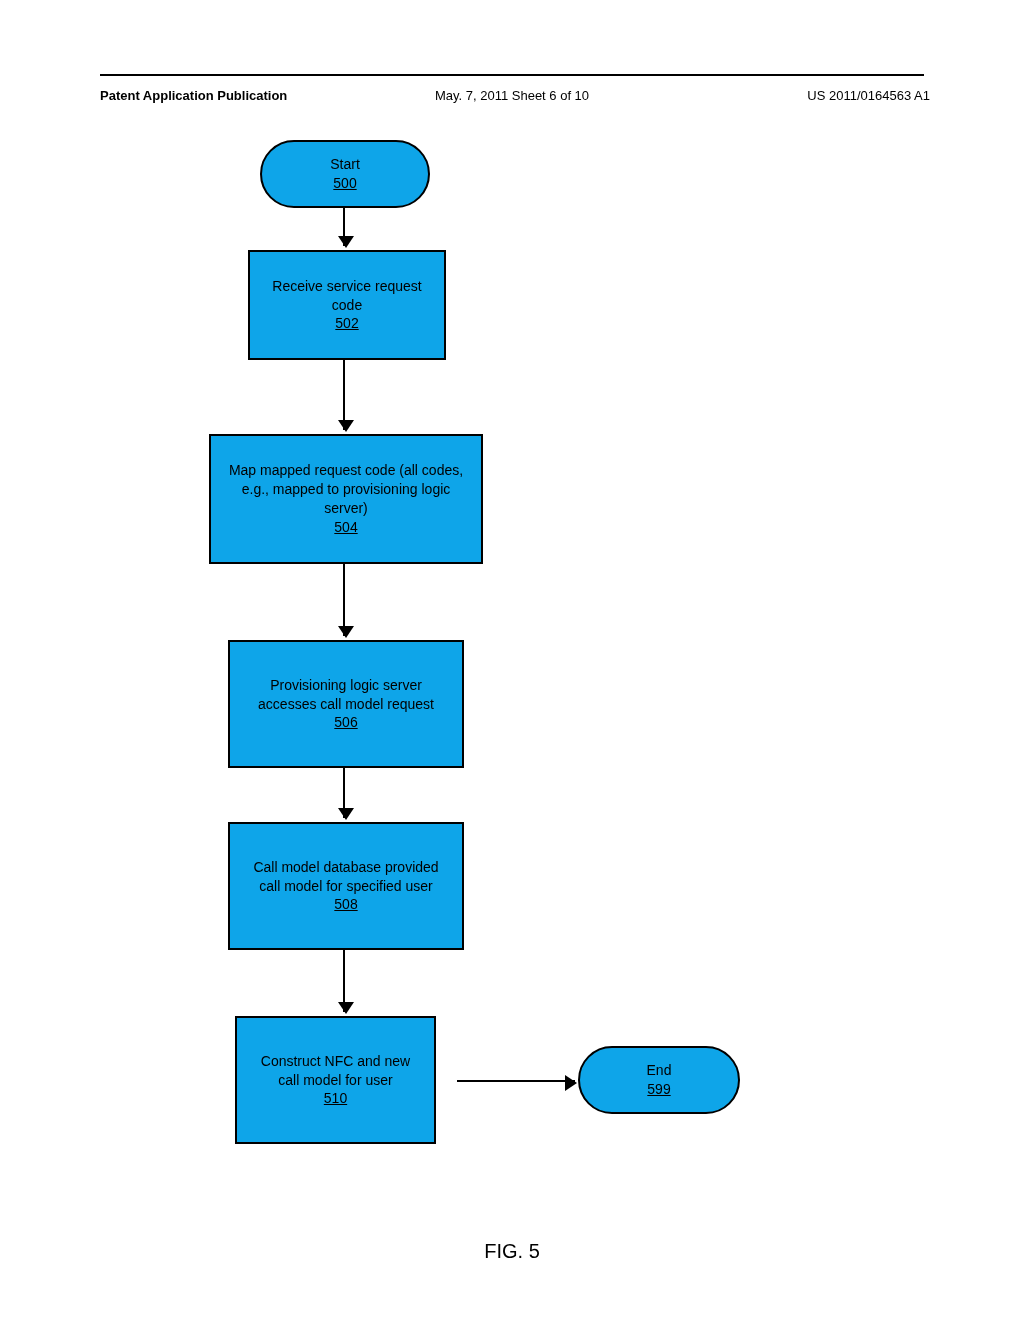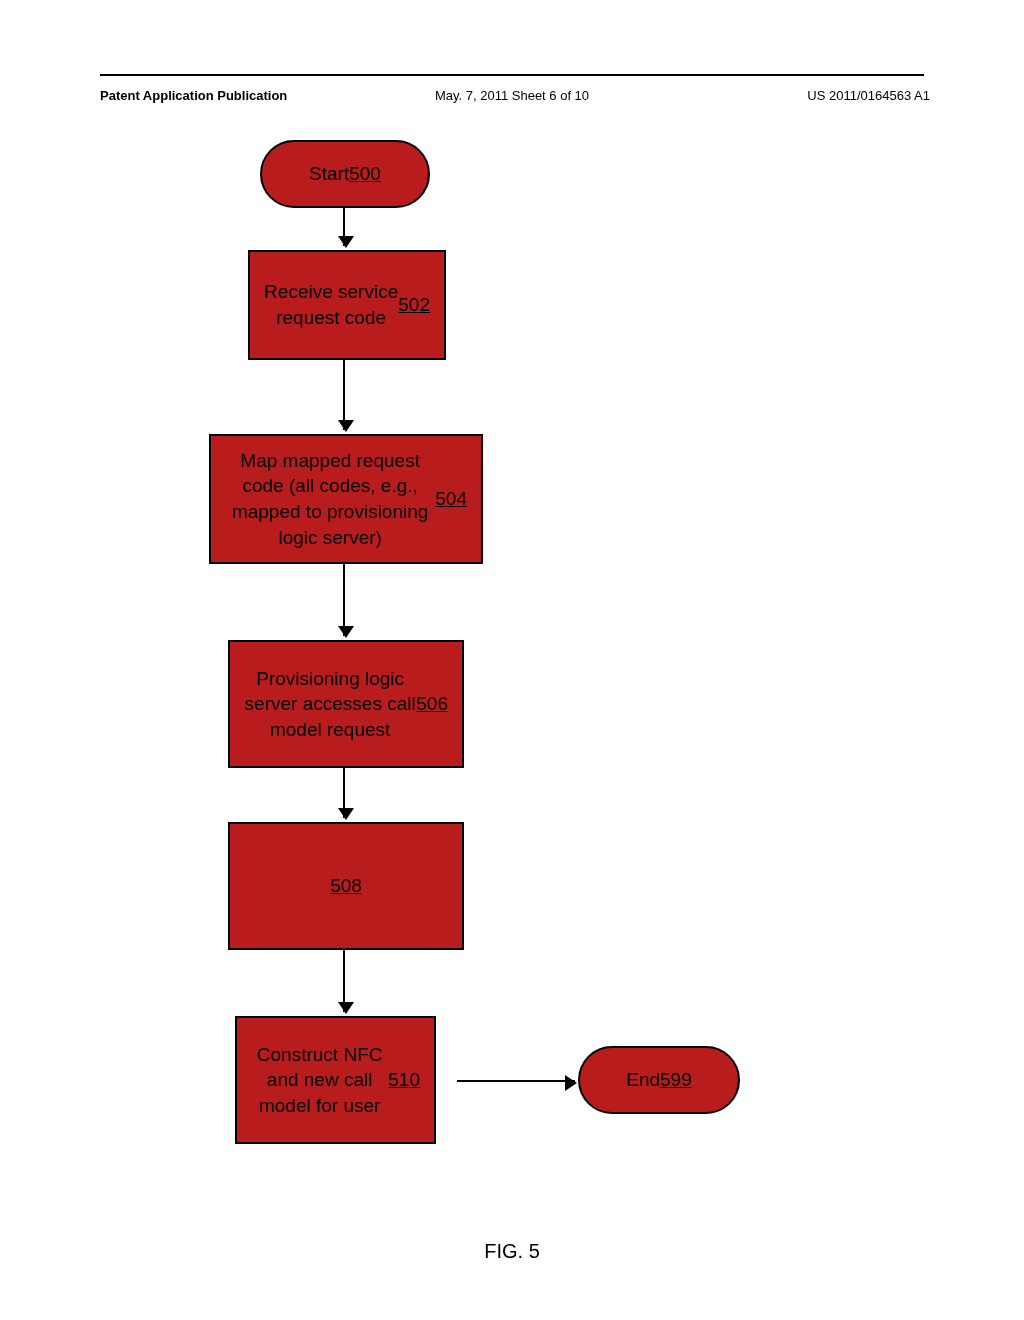--- a/index.html
+++ b/index.html
@@ -36,26 +36,27 @@
   .diagram {
     position: absolute;
     left: 0;
     top: 140px;
     width: 1024px;
     height: 1100px;
   }
 
   .node {
     position: absolute;
-    background: #b91c1c;
+    background: #0ea5e9;
     text-align: center;
     display: flex;
+    flex-direction: column;
     align-items: center;
     justify-content: center;
-    font-size: 19px;
+    font-size: 14px;
     line-height: 1.35;
     box-sizing: border-box;
   }
   .term {
     border: 2.5px solid #000;
     border-radius: 40px;
     padding: 8px 28px;
   }
   .proc {
     border: 2.5px solid #000;
@@ -137,20 +138,21 @@
     <div class="arrow-v" style="left:343px; top:424px; height:72px;"></div>
 
     <div class="node proc" style="left:228px; top:500px; width:236px; height:128px;">
       <div>Provisioning logic server accesses call model request</div>
       <div class="refnum">506</div>
     </div>
 
     <div class="arrow-v" style="left:343px; top:628px; height:50px;"></div>
 
     <div class="node proc" style="left:228px; top:682px; width:236px; height:128px;">
+      <div>Call model database provided call model for specified user</div>
       <div class="refnum">508</div>
     </div>
 
     <div class="arrow-v" style="left:343px; top:810px; height:62px;"></div>
 
     <div class="node proc" style="left:235px; top:876px; width:201px; height:128px;">
       <div>Construct NFC and new call model for user</div>
       <div class="refnum">510</div>
     </div>
 

